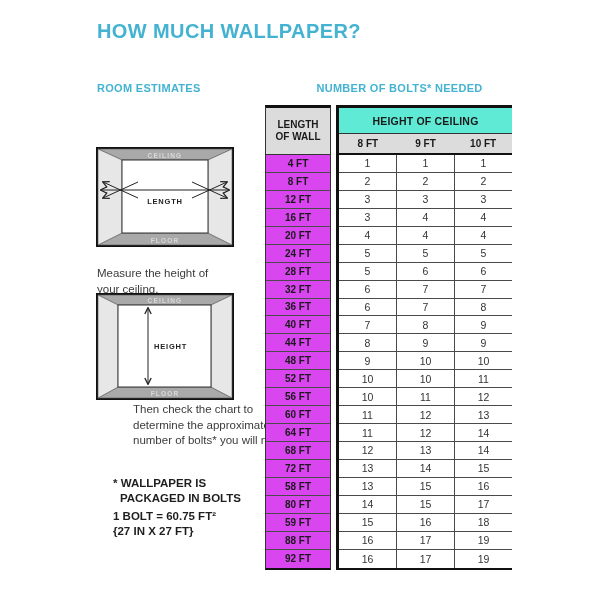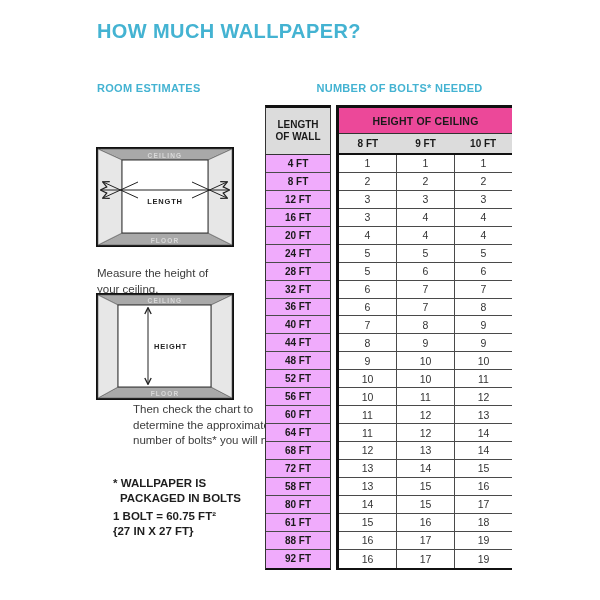--- a/index.html
+++ b/index.html
@@ -49,32 +49,32 @@
     border-left: 1px solid #333; border-right: 1px solid #333;
     border-top: 3px solid #111; border-bottom: 2px solid #111;
   }
   .corner-cell {
     height: 47px; background: #dcdcdc; border-bottom: 1px solid #333;
     display: flex; align-items: center; justify-content: center; text-align: center;
     font-size: 10px; font-weight: bold; color: #1a1a1a; line-height: 12px;
     white-space: pre-line;
   }
   .lcell {
-    height: 17.95px; background: #f0abfc; border-bottom: 1px solid #4a4a4a;
+    height: 17.95px; background: #d946ef; border-bottom: 1px solid #4a4a4a;
     display: flex; align-items: center; justify-content: center;
     font-size: 10px; font-weight: bold; color: #1a1a1a;
   }
   .lcell:last-child { border-bottom: none; }
   .data-table {
     width: 176px;
     border-left: 3px solid #111;
     border-top: 3px solid #111; border-bottom: 2px solid #111;
   }
   .group-header {
-    height: 26px; background: #ec4899; border-bottom: 1px solid #333;
+    height: 26px; background: #5eead4; border-bottom: 1px solid #333;
     display: flex; align-items: center; justify-content: center;
     font-size: 10.5px; font-weight: bold; color: #1a1a1a; letter-spacing: 0.2px;
   }
   .sub-header { height: 21px; background: #dcdcdc; border-bottom: 2px solid #111; display: flex; }
   .sub-header .hcell {
     flex: 1; display: flex; align-items: center; justify-content: center;
     font-size: 10px; font-weight: bold; color: #1a1a1a;
   }
   .drow { height: 17.95px; display: flex; border-bottom: 1px solid #4a4a4a; }
   .drow:last-child { border-bottom: none; }
@@ -169,21 +169,21 @@
           <div class="lcell">44 FT</div>
           <div class="lcell">48 FT</div>
           <div class="lcell">52 FT</div>
           <div class="lcell">56 FT</div>
           <div class="lcell">60 FT</div>
           <div class="lcell">64 FT</div>
           <div class="lcell">68 FT</div>
           <div class="lcell">72 FT</div>
           <div class="lcell">58 FT</div>
           <div class="lcell">80 FT</div>
-          <div class="lcell">61 FT</div>
+          <div class="lcell">59 FT</div>
           <div class="lcell">88 FT</div>
           <div class="lcell">92 FT</div>
         </div>
     </div>
     <div class="data-table">
       <div class="group-header">HEIGHT OF CEILING</div>
       <div class="sub-header">
         <div class="hcell">8 FT</div>
         <div class="hcell">9 FT</div>
         <div class="hcell">10 FT</div>

